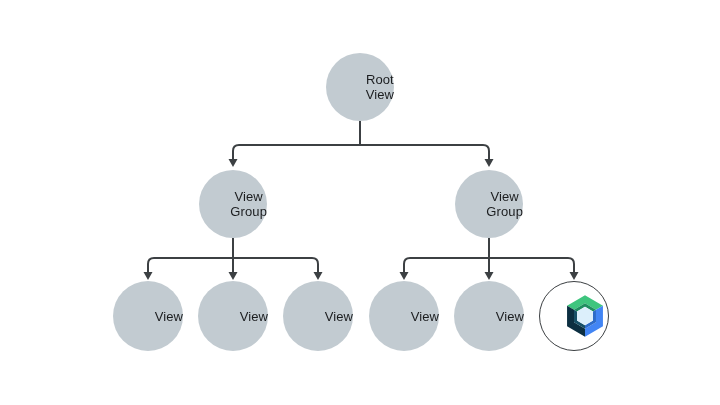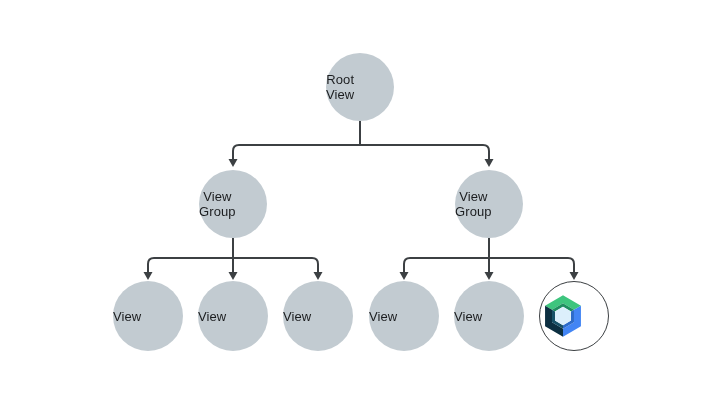--- a/index.html
+++ b/index.html
@@ -1,21 +1,21 @@
 <!DOCTYPE html>
 <html><head>
 <meta charset="utf-8">
 <style>
   html,body{margin:0;padding:0;}
   body{width:720px;height:405px;background:#ffffff;font-family:"Liberation Sans",sans-serif;}
   .stage{position:relative;width:720px;height:405px;background:#ffffff;overflow:hidden;}
   .connectors{position:absolute;left:0;top:0;width:720px;height:405px;}
   .node{
     position:absolute;border-radius:50%;background:#C2CBD1;
-    display:flex;align-items:center;justify-content:flex-start;
+    display:flex;align-items:center;justify-content:flex-end;
   }
   .node .lbl{
     font-size:13px;line-height:15px;color:#1B1D1F;text-align:center;
     white-space:pre-line;letter-spacing:0.1px;
   }
   .n-root{left:326px;top:53px;width:68px;height:68px;}
   .n-group-left{left:199px;top:170px;width:68px;height:68px;}
   .n-group-right{left:455px;top:170px;width:68px;height:68px;}
   .n-leaf{width:70px;height:70px;top:281px;}
   .n-l1{left:113px;} .n-l2{left:198px;} .n-l3{left:283px;}

